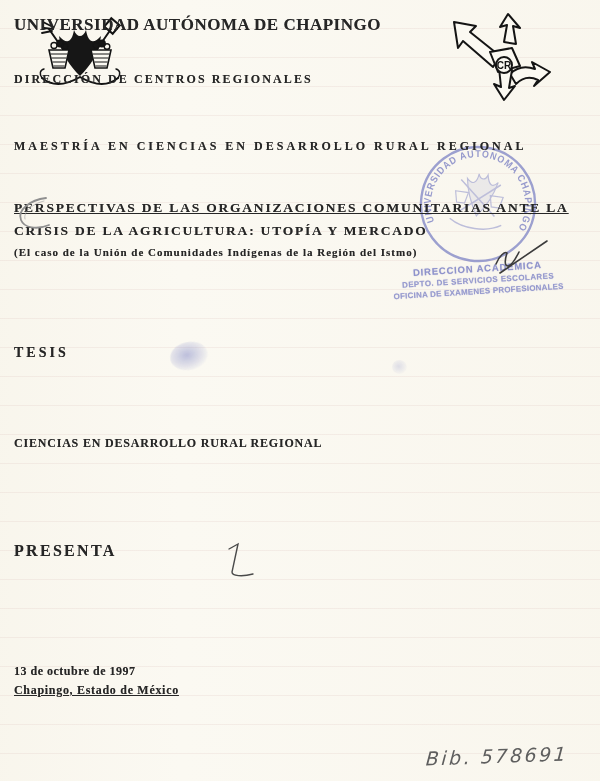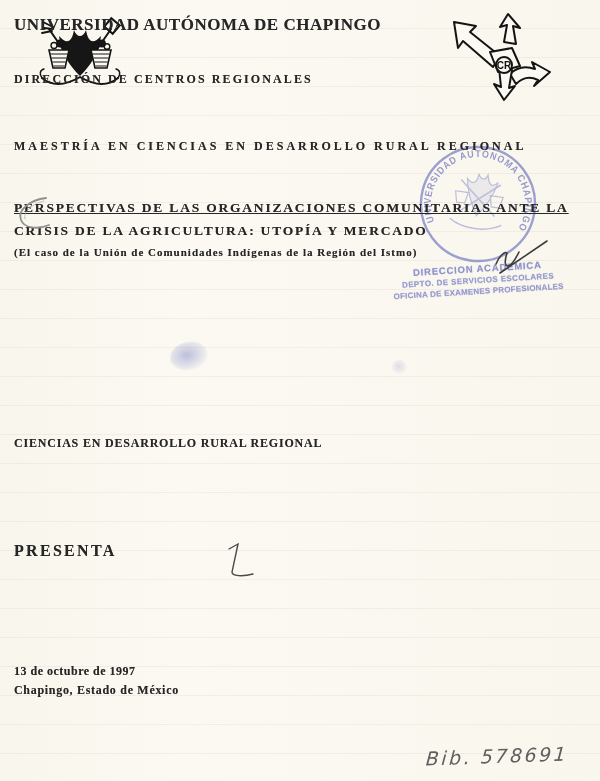--- a/index.html
+++ b/index.html
@@ -30,21 +30,21 @@
   #mst   {top:102px; font-size:12px;   letter-spacing:3px;margin-top:37px;}
   #t1    {top:200px; font-size:13.5px; letter-spacing:1.8px;text-decoration:underline;}
   #t2    {top:223px; font-size:13.5px; letter-spacing:1.8px;}
   #sub   {top:246px; font-size:11px;   letter-spacing:1px;}
   #tesis {top:345px; font-size:14px;   letter-spacing:3px;}
   #rq1   {top:411px; font-size:12px;   letter-spacing:0.8px;}
   #rq2   {top:436px; font-size:12px;   letter-spacing:0.8px;}
   #pres  {top:542px; font-size:16px;   letter-spacing:2.3px;}
   #auth  {top:550px; font-size:12.5px; letter-spacing:2px;}
   #date  {top:664px; font-size:12px;   letter-spacing:0.5px;}
-  #place {top:683px; font-size:12px;   letter-spacing:0.7px;}
+  #place {top:683px; font-size:12px;   letter-spacing:0.7px;text-decoration:underline;}
 
   .emblem{position:absolute;z-index:2;}
   #crest {left:34px; top:14px;}
   #mexmap{left:446px;top:10px;}
 
   
   #seal{
     position:absolute;left:416px;top:142px;z-index:1;
     transform:rotate(8deg);
     opacity:0.88;
@@ -132,20 +132,21 @@
     </g>
     <text x="58" y="59" text-anchor="middle" font-family="Liberation Sans, sans-serif" font-size="10" font-weight="bold" fill="#141414">CR</text>
   </svg>
 
   <div class="c" id="uni">UNIVERSIDAD AUTÓNOMA DE CHAPINGO</div>
   <div class="c" id="dir">DIRECCIÓN DE CENTROS REGIONALES</div>
   <div class="c" id="mst">MAESTRÍA EN CIENCIAS EN DESARROLLO RURAL REGIONAL</div>
   <div class="c" id="t1">PERSPECTIVAS DE LAS ORGANIZACIONES COMUNITARIAS ANTE LA</div>
   <div class="c" id="t2">CRISIS DE LA AGRICULTURA: UTOPÍA Y MERCADO</div>
   <div class="c" id="sub">(El caso de la Unión de Comunidades Indígenas de la Región del Istmo)</div>
+  <div class="c" id="tesis">TESIS</div>
   <div class="c" id="rq2">CIENCIAS EN DESARROLLO RURAL REGIONAL</div>
   <div class="c" id="pres">PRESENTA</div>
   <div class="c" id="date">13 de octubre de 1997</div>
   <div class="c" id="place">Chapingo, Estado de México</div>
 
   <svg id="seal" width="124" height="124" viewBox="0 0 124 124">
     <defs>
       <path id="ringpath" d="M21.3,85.5 A47,47 0 1 1 102.7,85.5" fill="none"></path>
     </defs>
     <circle cx="62" cy="62" r="57" fill="none" stroke="#7d82c4" stroke-width="2.4" opacity="0.85"></circle>

